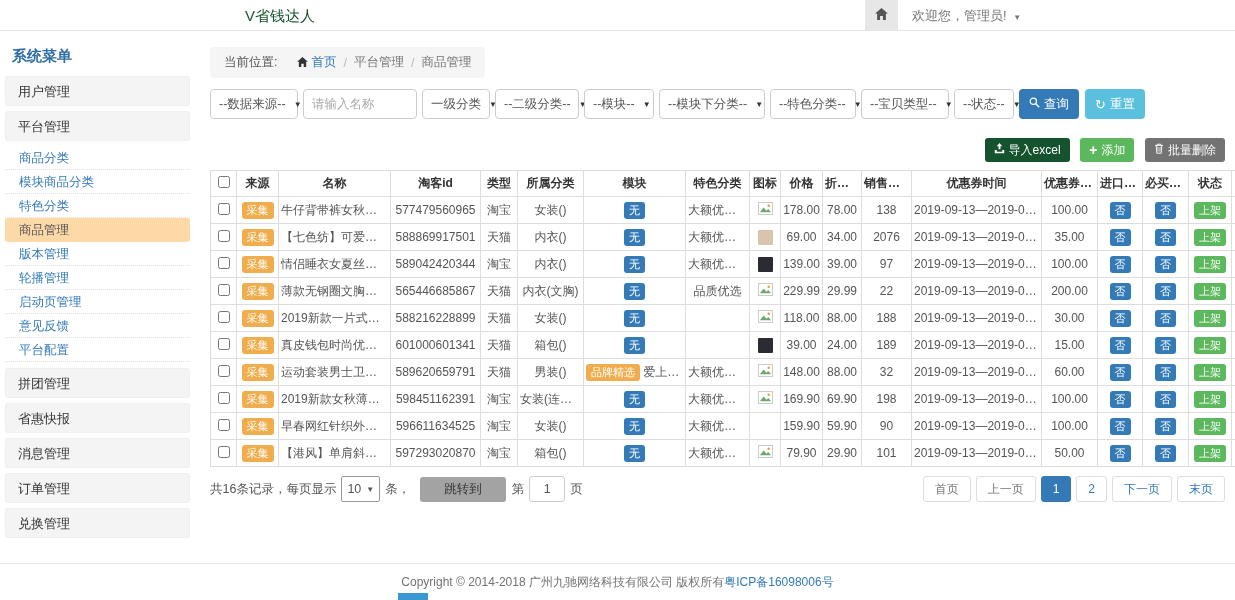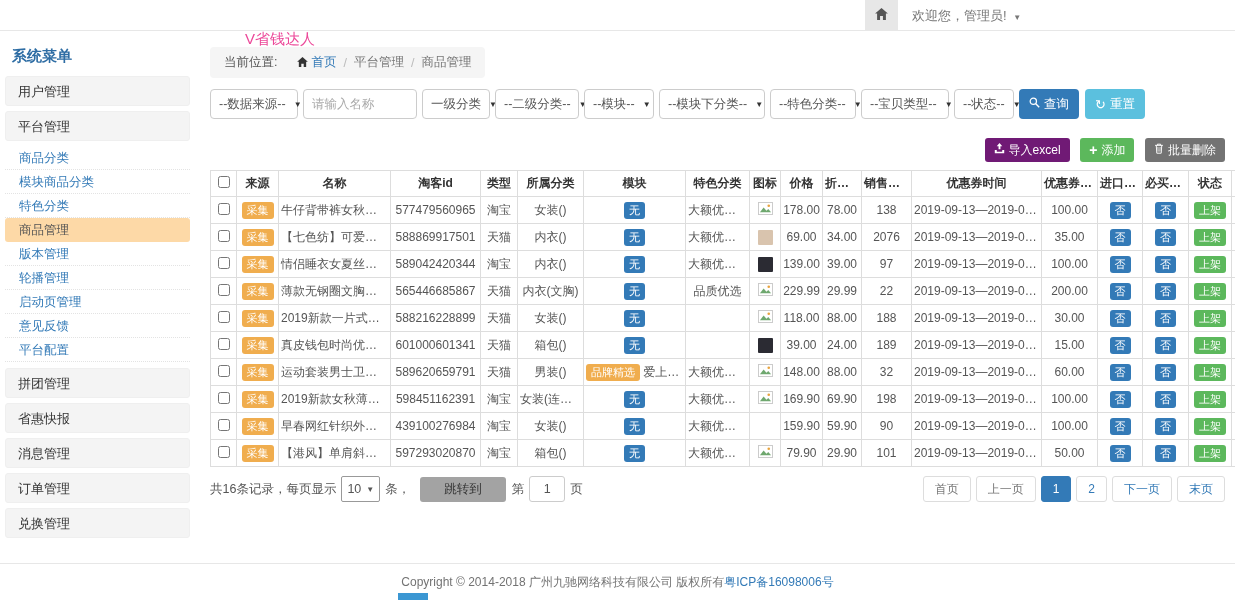--- a/index.html
+++ b/index.html
@@ -4,21 +4,21 @@
 <style>
   * { box-sizing: border-box; }
   html,body { margin:0; padding:0; }
   body {
     width:1235px; height:600px; overflow:hidden; position:relative;
     font-family:"Liberation Sans","DejaVu Sans",sans-serif;
     background:#fff; color:#333; font-size:13px;
   }
   
   .topbar { height:31px; border-bottom:1px solid #e7e7e7; background:#fff; position:relative; }
-  .brand { position:absolute; left:245px; top:0; line-height:31px; font-size:15px; color:#ec4899;margin-top:23px; }
+  .brand { position:absolute; left:245px; top:0; line-height:31px; font-size:15px; color:#14532d; }
   .topbar-right { position:absolute; left:865px; top:0; height:31px; display:flex; align-items:center; }
   .home-btn { width:33px; height:31px; background:#e7e7e7; display:flex; align-items:center; justify-content:center; cursor:pointer; }
   .welcome { margin-left:14px; color:#777; font-size:13px; cursor:pointer; white-space:nowrap; }
   .welcome .caret-sm { font-size:8px; color:#777; margin-left:3px; }
   
   .page { display:flex; height:532px; }
   .sidebar { width:185px; margin-left:5px; overflow:hidden; flex:none; }
   .content { flex:1; margin:16px 10px 0 20px; min-width:0; }
   
   .sidebar-title { color:#2e6da4; font-weight:bold; font-size:15px; margin:16px 4px 10px 7px; }
@@ -46,21 +46,21 @@
   .btn { height:30px; border:none; border-radius:4px; color:#fff; font-size:12.5px; display:inline-flex;
     align-items:center; padding:0 10px; margin:0 6px 5px 0; cursor:pointer; }
   .btn svg { margin-right:4px; }
   .btn-query { background:#337ab7; }
   .btn-reset { background:#5bc0de; }
   .reset-glyph { margin-right:4px; font-size:13px; }
   
   .action-row { text-align:right; margin:14px 0 8px; }
   .btn-sm { height:24px; border:none; border-radius:3px; color:#fff; font-size:12px; display:inline-flex;
     align-items:center; padding:0 9px; margin-left:7px; cursor:pointer; vertical-align:middle; }
-  .btn-import { background:#701a75; }
+  .btn-import { background:#14532d; }
   .btn-add { background:#5cb85c; }
   .btn-batch-del { background:#737373; }
   .btn-sm svg, .btn-sm .plus { margin-right:4px; }
   .plus { font-size:14px; font-weight:bold; line-height:1; }
   
   table.grid { width:100%; border-collapse:collapse; table-layout:fixed; background:#fff; font-size:12px; }
   .grid th, .grid td { border:1px solid #ddd; text-align:center; padding:3px 2px; overflow:hidden;
     white-space:nowrap; text-overflow:ellipsis; color:#555; }
   .grid th { color:#333; font-weight:bold; height:26px; }
   .grid td { height:27px; }
@@ -444,21 +444,21 @@
             <td>100.00</td>
             <td><span class="badge badge-blue">否</span></td>
             <td><span class="badge badge-blue">否</span></td>
             <td><span class="badge badge-green">上架</span></td>
             <td></td>
           </tr>
           <tr>
             <td><input type="checkbox" style=""></td>
             <td><span class="badge badge-orange">采集</span></td>
             <td>早春网红针织外套女春...</td>
-            <td>439100276984</td>
+            <td>596611634525</td>
             <td>淘宝</td>
             <td>女装()</td>
             <td><span class="badge badge-blue">无</span></td>
             <td>大额优惠券</td>
             <td></td>
             <td>159.90</td>
             <td>59.90</td>
             <td>90</td>
             <td>2019-09-13—2019-09-17</td>
             <td>100.00</td>

